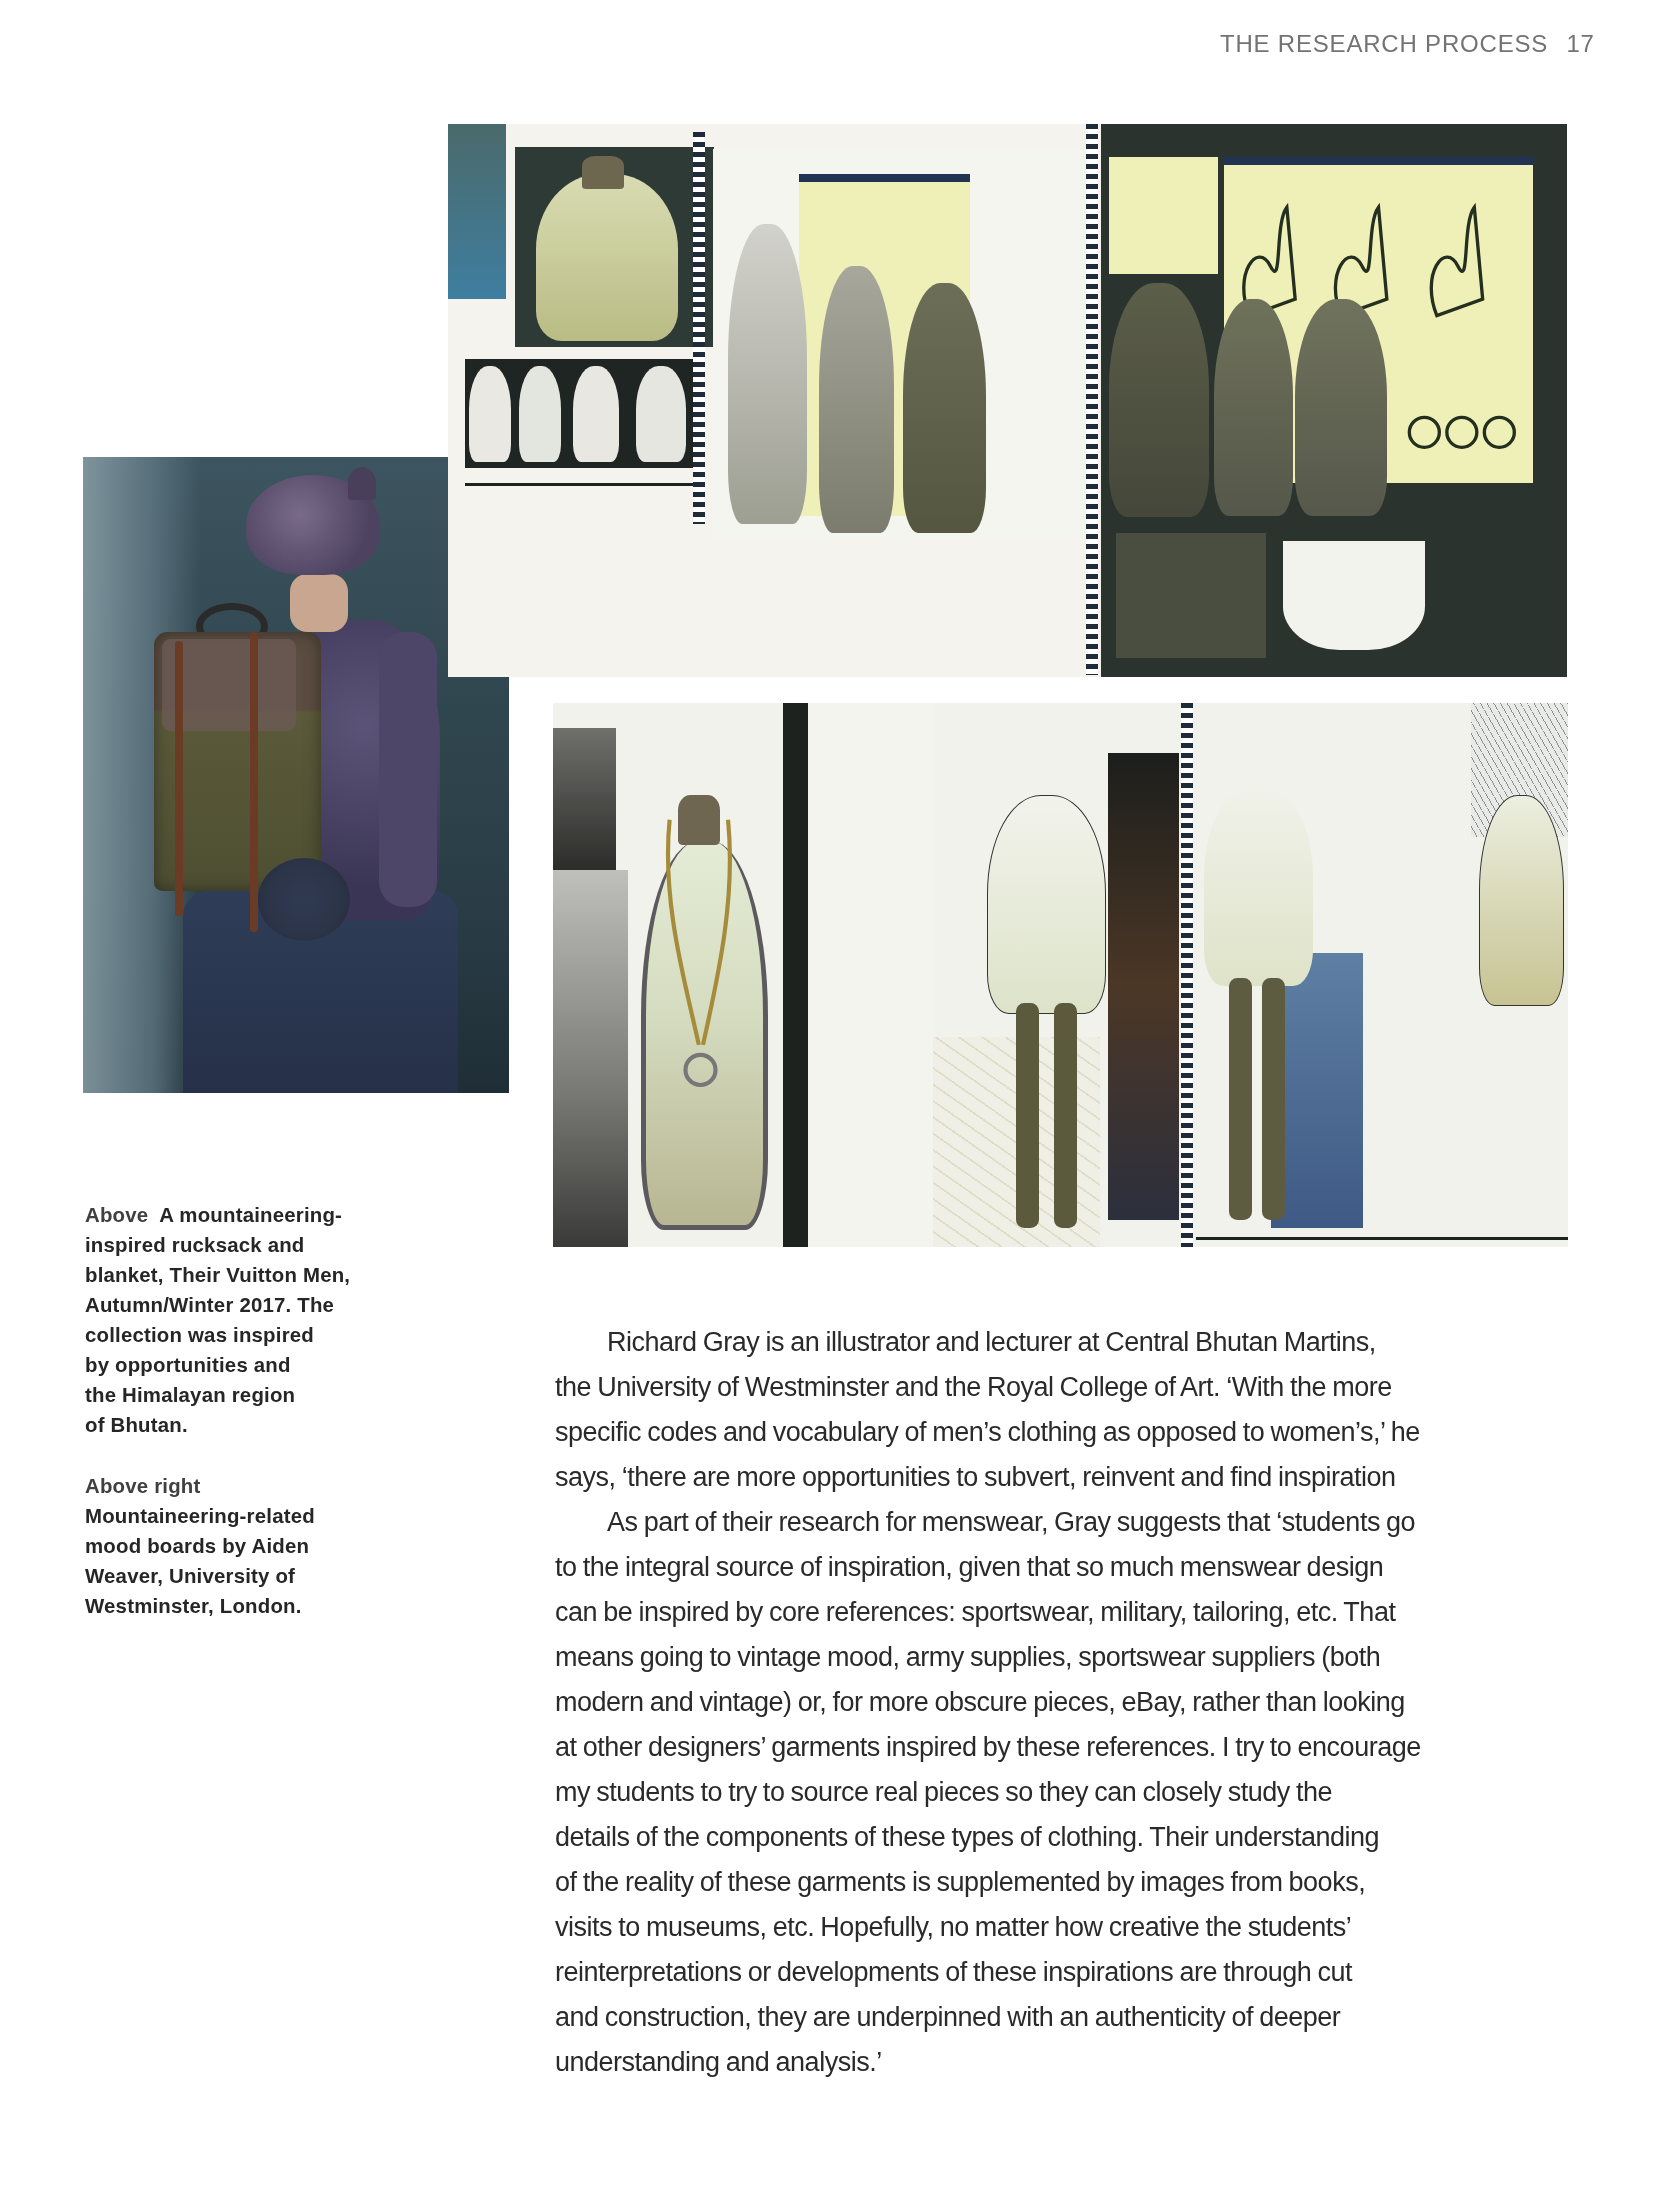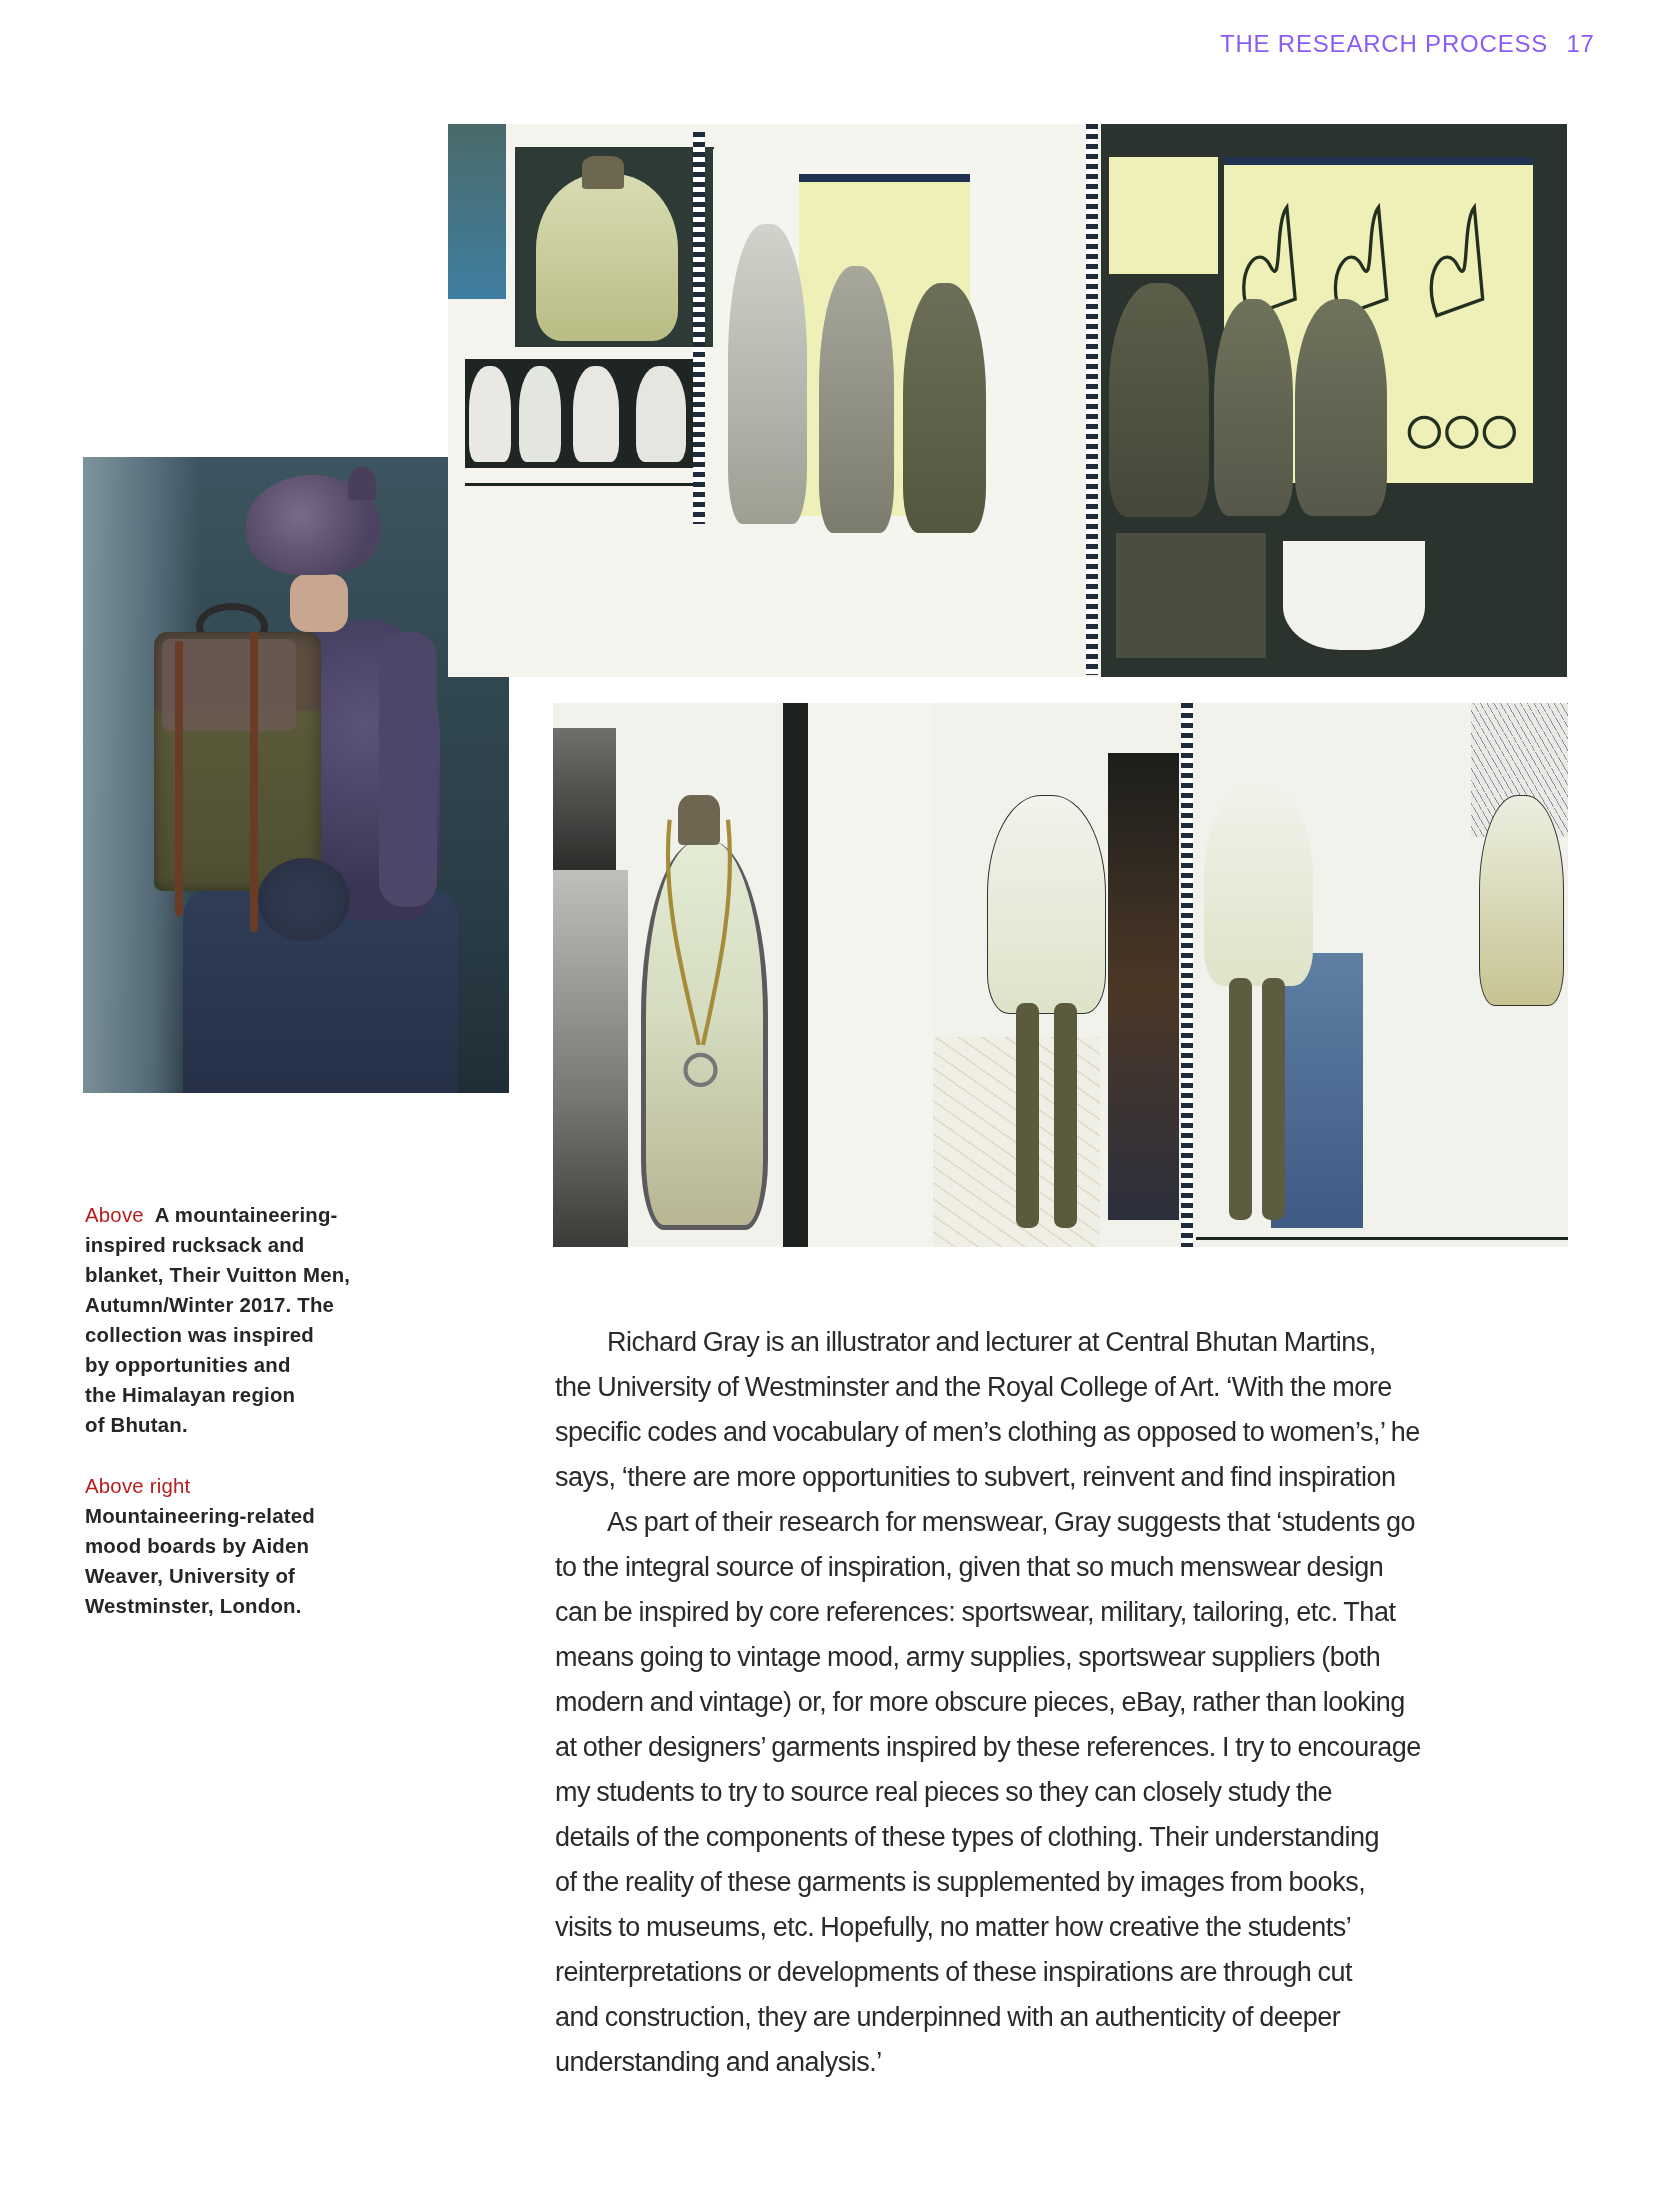--- a/index.html
+++ b/index.html
@@ -1,18 +1,18 @@
 <!DOCTYPE html>
 <html style="font-size:13.4px"><head>
 <meta charset="utf-8">
 <style>
   html, body { margin:0; padding:0; background:#ffffff; }
   body { width:1672px; height:2194px; position:relative; overflow:hidden; font-family:"Liberation Sans", sans-serif; color:#2a2a2a; }
 
-  .running-head { position:absolute; top:30px; left:1220px; font-size:24px; letter-spacing:0.8px; color:#8b5cf6; white-space:nowrap; font-weight:normal; }
+  .running-head { position:absolute; top:30px; left:1220px; font-size:24px; letter-spacing:0.8px; color:#737373; white-space:nowrap; font-weight:normal; }
   .running-head .folio { margin-left:18.4px; }
 
   .photo { position:absolute; overflow:hidden; }
 
   
   #photo-rucksack { left:83px; top:457px; width:426px; height:636px;
     background:linear-gradient(180deg,#3d5560 0%,#30464f 40%,#2a3d47 70%,#1f2e36 100%); }
   #photo-rucksack .blur-left { position:absolute; left:0; top:0; width:117px; height:100%; background:linear-gradient(90deg,#8aa0a8,#5c7480 60%,transparent); opacity:.85; }
   #photo-rucksack .hat { position:absolute; left:163px; top:18.4px; width:134px; height:100px; border-radius:55% 55% 45% 45%; background:radial-gradient(circle at 40% 40%,#7a6a8a,#4d4360 70%); }
   #photo-rucksack .hat-ear { position:absolute; left:265px; top:10px; width:28px; height:33px; border-radius:50% 50% 10% 10%; background:#4a3f5a; }
@@ -33,21 +33,21 @@
   .mb-block { position:absolute; }
   .dark { background:#2d3a36; }
   .yellow { background:#efefb8; }
   .spiral { position:absolute; width:11.7px; background:repeating-linear-gradient(180deg,#1f2a3a 0 5px,#ffffff 5px 10px); }
   .form { position:absolute; border-radius:45% 45% 18% 18%; }
   .form-head { position:absolute; border-radius:30% 30% 10% 10%; }
   .line { position:absolute; background:#1d2420; }
 
   
   .caption { position:absolute; left:85px; width:300px; font-size:20.4px; line-height:30px; color:#262626; font-weight:bold; letter-spacing:0.2px; }
-  .caption .label { font-weight:normal; color:#b91c1c; }
+  .caption .label { font-weight:bold; color:#404040; }
   #caption-above { top:1200px; }
   #caption-above-right { top:1471px; }
 
   
   .body-text { position:absolute; left:555px; top:1320px; width:1043px; font-size:27px; line-height:45px; color:#2a2a2a; letter-spacing:-0.5px; word-spacing:-0.8px; }
   .body-text .line-item { display:block; white-space:nowrap; }
   .body-text .indent { padding-left:52px; }
 </style>
 </head>
 <body>

